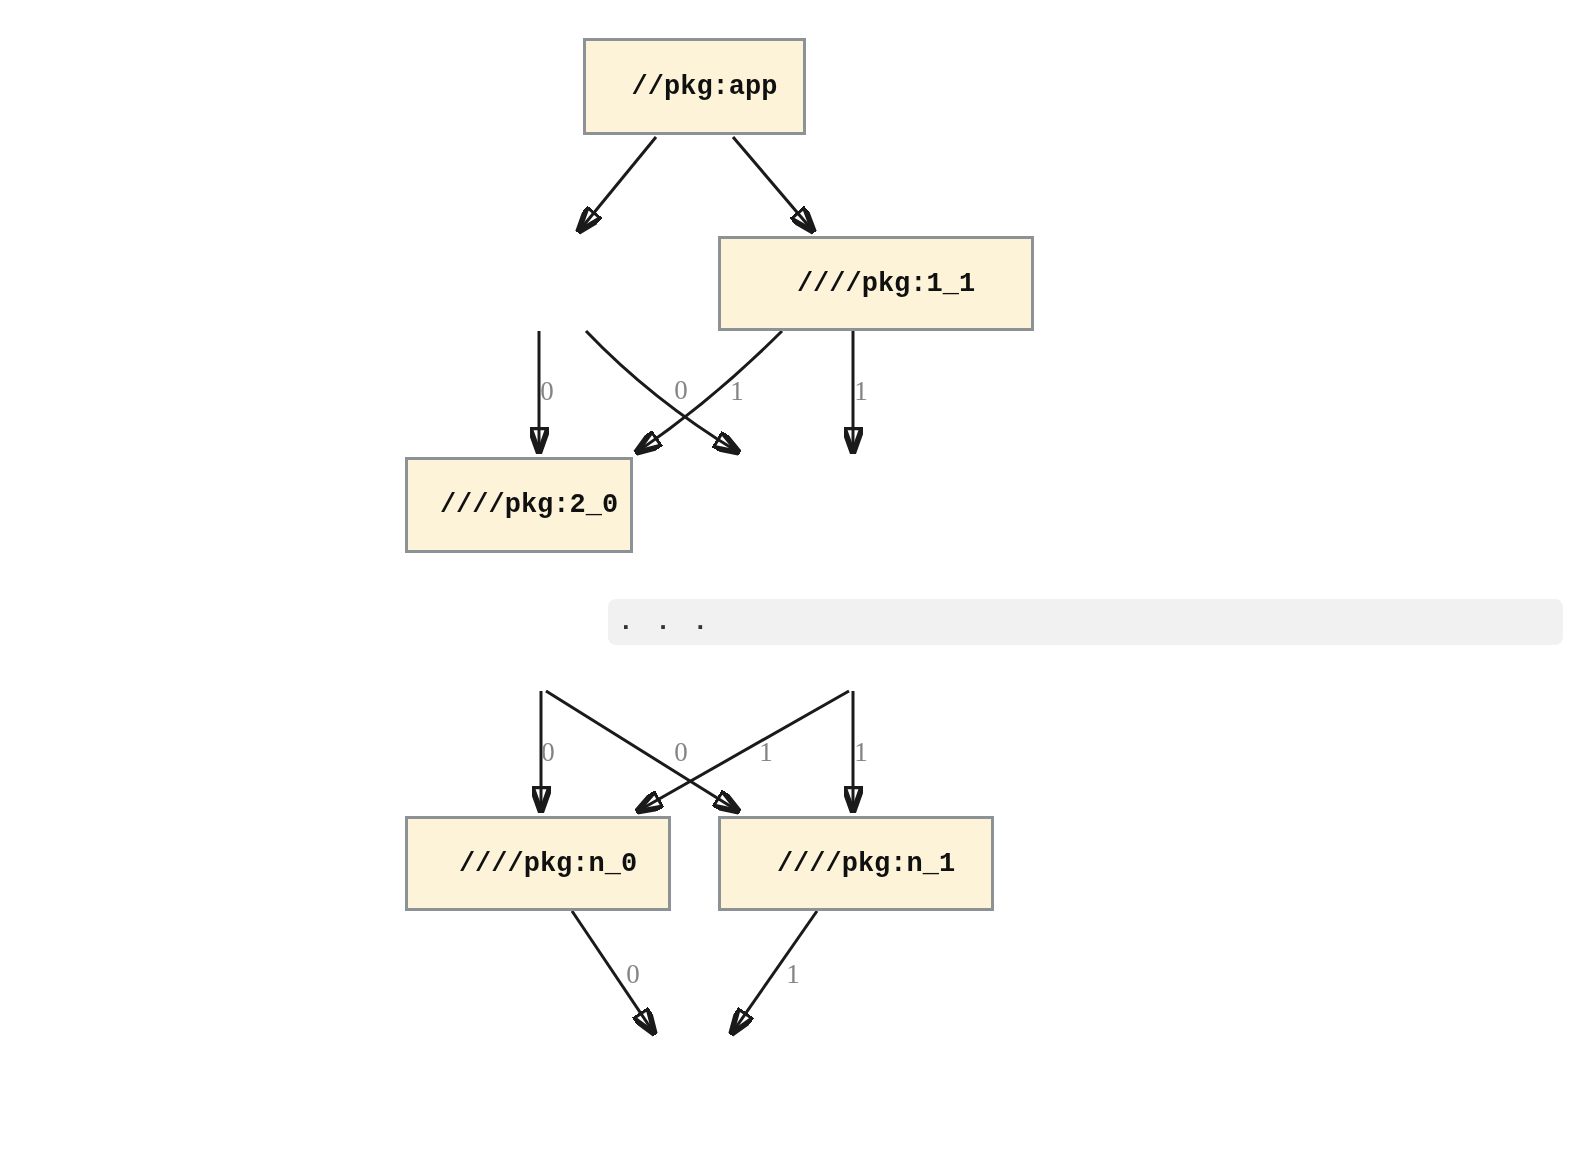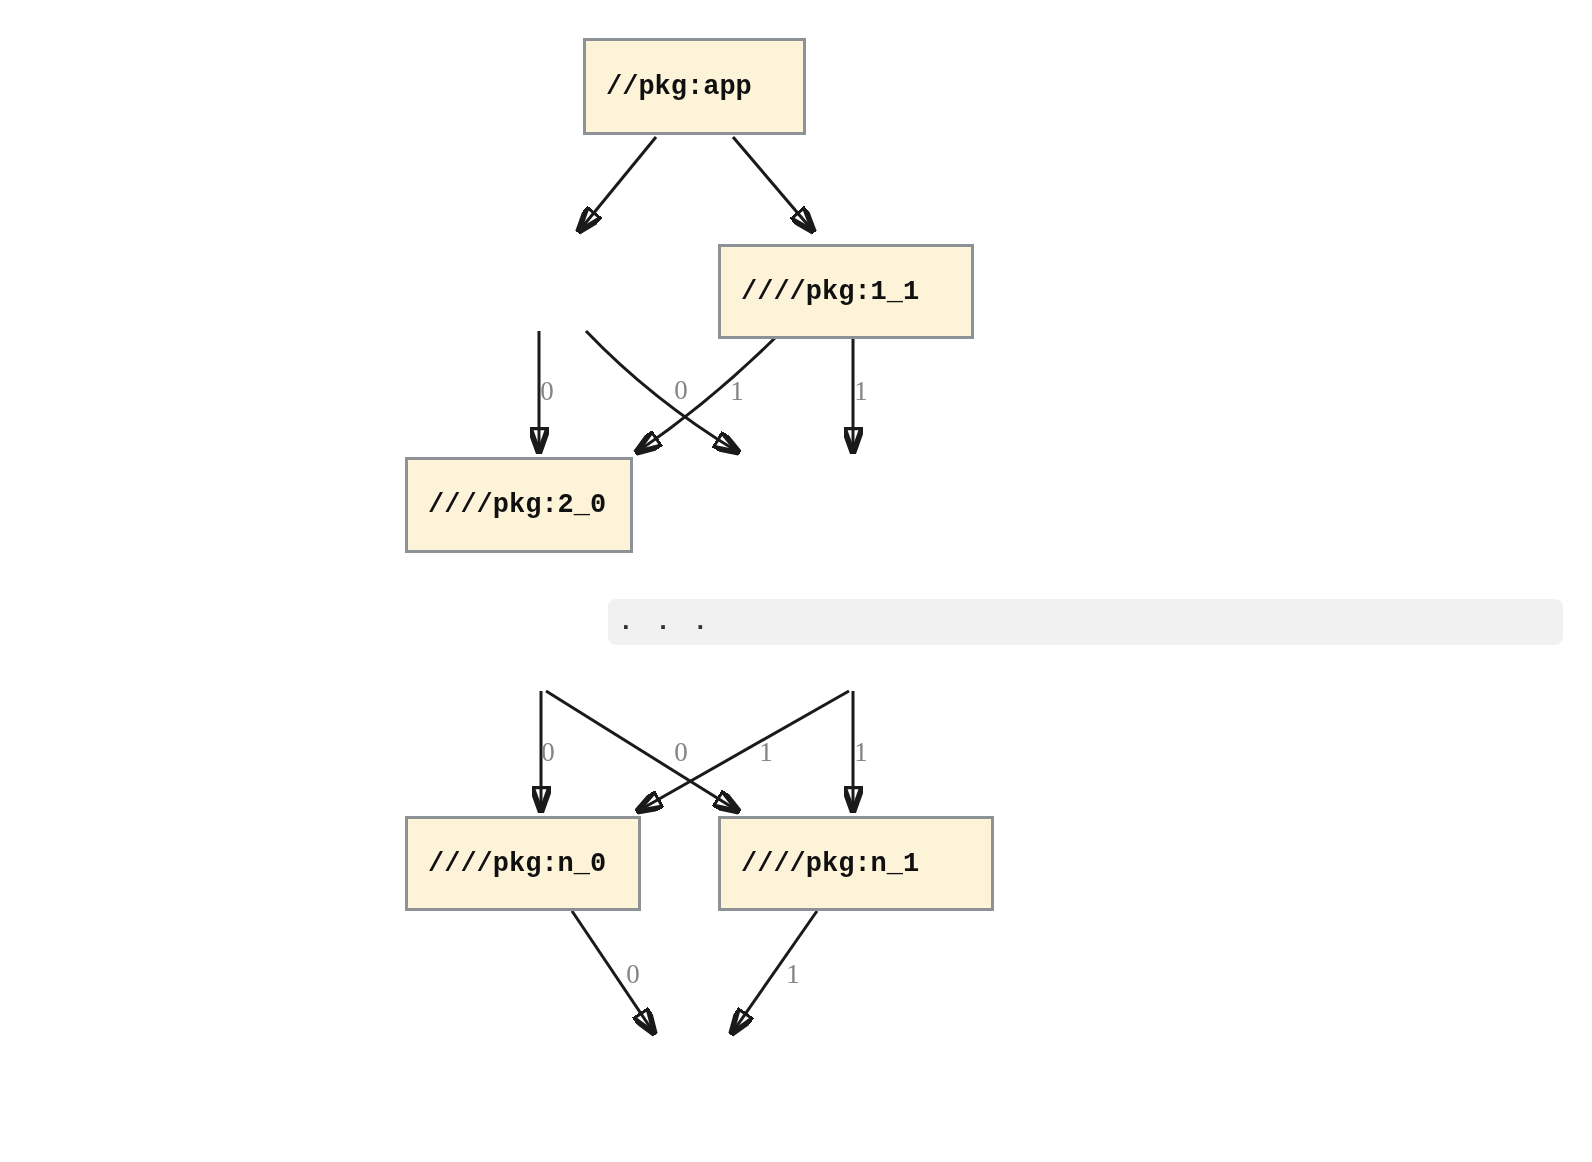--- a/index.html
+++ b/index.html
@@ -10,21 +10,21 @@
     font-family:"Liberation Sans",sans-serif;
     overflow:hidden;
   }
   .edges{position:absolute;left:0;top:0;width:1592px;height:1162px;}
   .edges path{stroke:var(--edge,#1a1a1a);stroke-width:3;fill:none;}
   .node{
     position:absolute;
     box-sizing:border-box;
     background:var(--node-fill,#fcf3d8);
     border:3px solid var(--node-border,#8c9296);
-    display:flex;align-items:center;padding-left:20px;
+    display:flex;align-items:center;justify-content:center;padding-left:20px;
   }
   .node-label{
     font-family:"Liberation Mono",monospace;
     font-weight:700;
     font-size:27px;
     color:#101010;
     white-space:pre;
   }
   .elabel{
     position:absolute;
@@ -74,34 +74,34 @@
     <path d="M853,691 L853,811" marker-end="url(#arrow)"></path>
     <path d="M572,911 L654,1033" marker-end="url(#arrow)"></path>
     <path d="M817,911 L732,1033" marker-end="url(#arrow)"></path>
   </svg>
 
   <div class="node" style="left:583px;top:38px;width:223px;height:97px">
     <span class="node-label">//pkg:app</span>
   </div>
 
 
-  <div class="node" style="left:718px;top:244px;width:256px;height:95px">
+  <div class="node" style="left:718px;top:236px;width:316px;height:95px">
     <span class="node-label">////pkg:1_1</span>
   </div>
 
   <div class="node" style="left:405px;top:457px;width:228px;height:96px">
     <span class="node-label">////pkg:2_0</span>
   </div>
 
 
   <div class="ellipsis-bar">
     <span class="ellipsis-text">. . .</span>
   </div>
 
-  <div class="node" style="left:405px;top:816px;width:236px;height:95px">
+  <div class="node" style="left:405px;top:816px;width:266px;height:95px">
     <span class="node-label">////pkg:n_0</span>
   </div>
 
   <div class="node" style="left:718px;top:816px;width:276px;height:95px">
     <span class="node-label">////pkg:n_1</span>
   </div>
 
 
   <span class="elabel" style="left:547px;top:391px">0</span>
   <span class="elabel" style="left:681px;top:390px">0</span>

